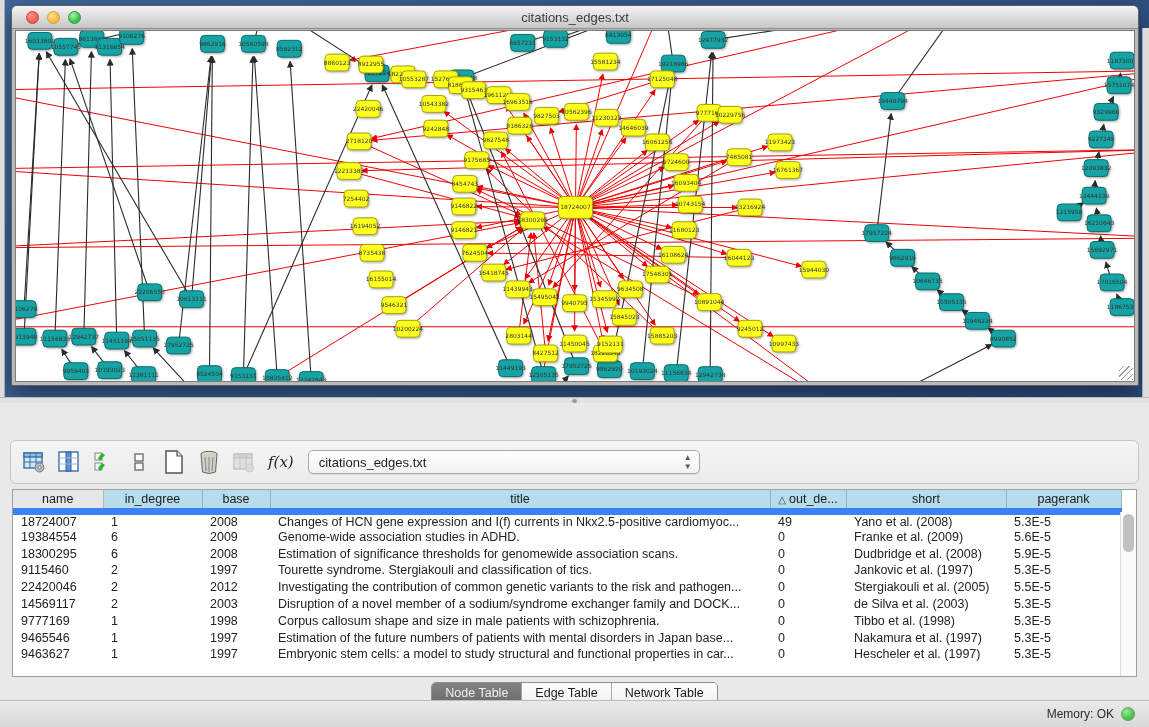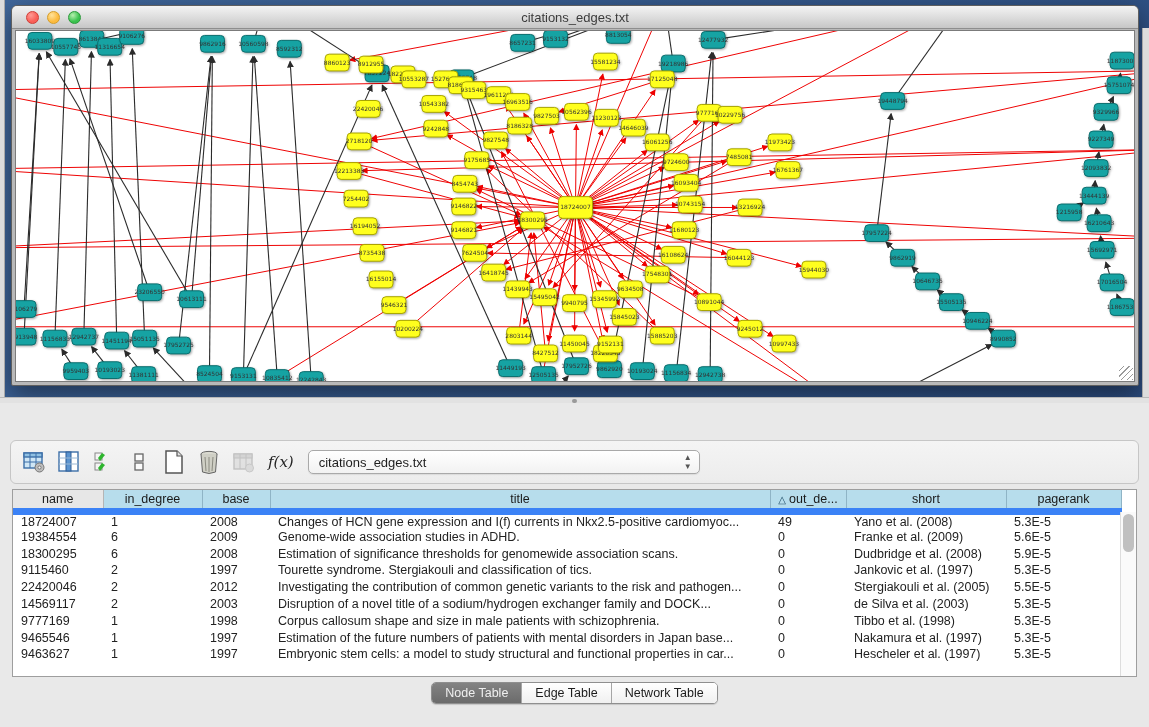--- a/index.html
+++ b/index.html
@@ -891,21 +891,21 @@
               <td>2012</td>
               <td>Investigating the contribution of common genetic variants to the risk and pathogen...</td>
               <td>0</td>
               <td>Stergiakouli et al. (2005)</td>
               <td>5.5E-5</td>
             </tr>
             <tr>
               <td>14569117</td>
               <td>2</td>
               <td>2003</td>
-              <td>Disruption of a novel title of a sodium/hydrogen exchanger family and DOCK...</td>
+              <td>Disruption of a novel member of a sodium/syndrome exchanger family and DOCK...</td>
               <td>0</td>
               <td>de Silva et al. (2003)</td>
               <td>5.3E-5</td>
             </tr>
             <tr>
               <td>9777169</td>
               <td>1</td>
               <td>1998</td>
               <td>Corpus callosum shape and size in male patients with schizophrenia.</td>
               <td>0</td>
@@ -939,13 +939,17 @@
 
     <div class="tabs-row">
       <div class="segmented" id="segmented">
           <div class="segment active">Node Table</div>
           <div class="segment">Edge Table</div>
           <div class="segment">Network Table</div>
         </div>
     </div>
   </div>
 
+  <div class="status-bar">
+    <span class="memory-label">Memory: OK</span>
+    <span class="memory-dot"></span>
+  </div>
 </div>
 
 </body></html>

